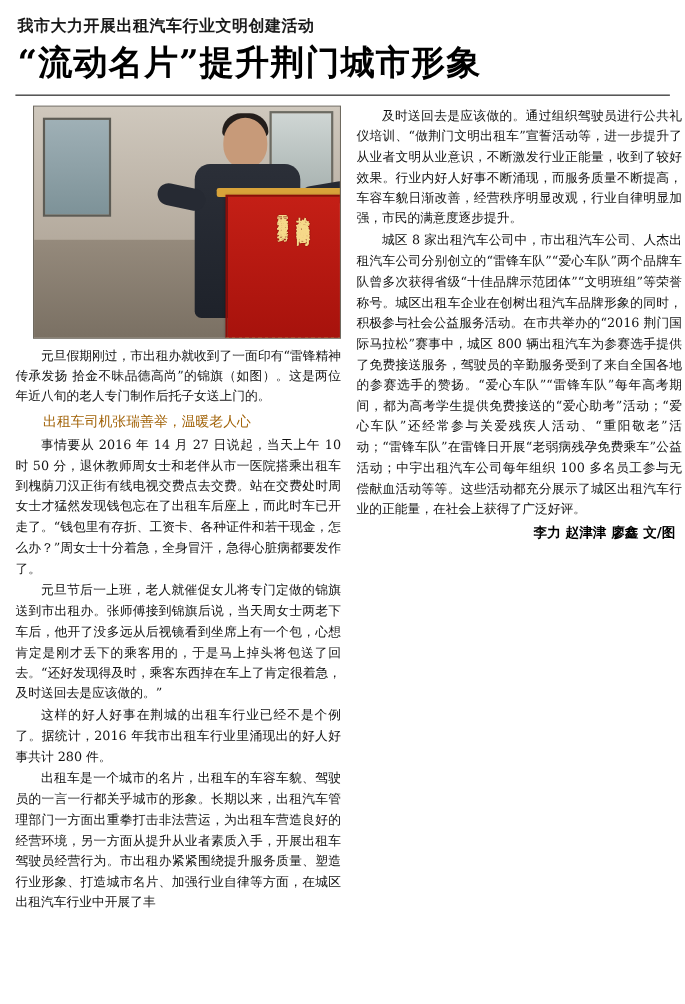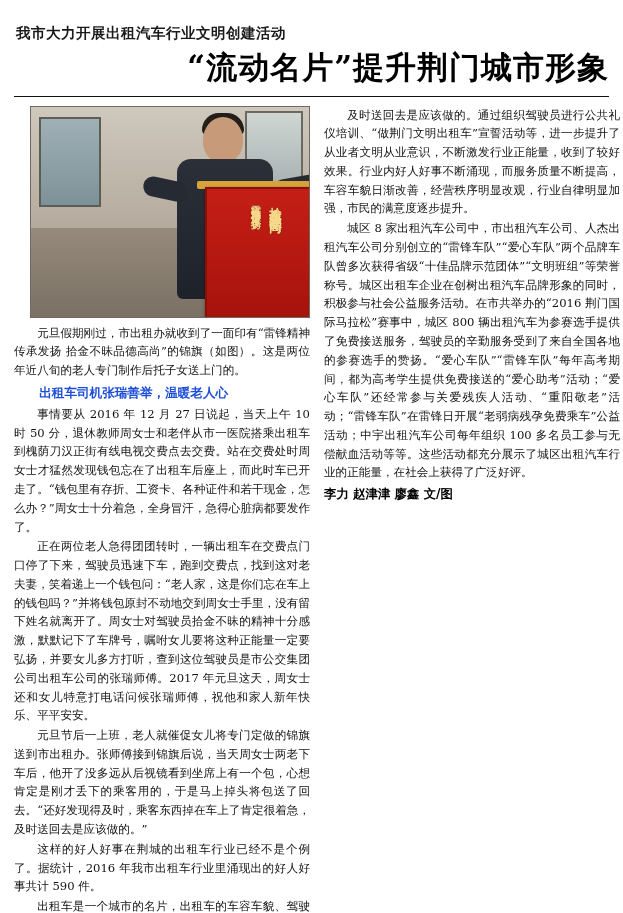--- a/index.html
+++ b/index.html
@@ -13,39 +13,38 @@
     font-family: "DejaVu Sans", "Liberation Sans", sans-serif;
     color: #111;
     position: relative;
     overflow: hidden;
   }
   .page {
     position: relative;
     width: 623px;
     height: 655px;
     box-sizing: border-box;
-    padding: 20px 14px 6px 14px;
+    padding: 10px 14px 6px 14px;
   }
   .kicker {
     font-family: "DejaVu Serif", "Liberation Serif", serif;
     font-size: 14.5px;
     font-weight: bold;
     letter-spacing: 0.5px;
     color: #1a1a1a;
     margin: 4px 0 6px 2px;
   }
   .headline {
     font-family: "DejaVu Serif", "Liberation Serif", serif;
     font-size: 31px;
     font-weight: bold;
     letter-spacing: 1px;
     color: #000;
     margin: 2px 0 10px 2px;
     line-height: 1.18;
-    text-align: right;
   }
   .rule {
     border: 0;
     border-top: 1px solid #111;
     margin: 6px 0 9px 0;
   }
   .columns {
     position: relative;
     display: flex;
     gap: 14px;
@@ -61,25 +60,25 @@
     line-height: 1.62;
     text-align: justify;
     text-justify: inter-ideograph;
     margin: 0 0 1px 0;
     text-indent: 2em;
     color: #121212;
   }
   h3.subhead {
     font-family: "DejaVu Serif", "Liberation Serif", serif;
     font-size: 12.6px;
-    font-weight: bold;
+    font-weight: normal;
     margin: 4px 0 2px 0;
     text-indent: 2em;
     line-height: 1.5;
-    color: #1d4ed8;
+    color: #a16207;
   }
   .photo-wrap {
     float: right;
     width: 280px;
     height: 212px;
     margin: 0 0 6px 10px;
     position: relative;
   }
   .photo {
     width: 280px;
@@ -162,20 +161,21 @@
   .ph-banner-text span.big { font-size: 12.5px; }
   .ph-fringe {
     position: absolute; left: 36px; bottom: -6px; width: 118px; height: 8px;
     background: repeating-linear-gradient(90deg,#e0b44a 0 3px, transparent 3px 6px);
   }
   .ph-green {
     position: absolute; right: 2px; top: 92px; width: 26px; height: 56px;
     background: linear-gradient(180deg,#5c8c3a,#3f6a27); border-radius: 4px;
   }
   .byline {
+    text-align: right;
     font-family: "DejaVu Serif", "Liberation Serif", serif;
     font-size: 12.4px;
     font-weight: bold;
     margin-top: 4px;
     padding-right: 6px;
     color: #000;
   }
 </style>
 </head>
 <body>
@@ -214,24 +214,23 @@
             </div>
             <div class="ph-fringe"></div>
           </div>
         </div>
       </div>
 
       <p class="body">元旦假期刚过，市出租办就收到了一面印有“雷锋精神传承发扬 拾金不昧品德高尚”的锦旗（如图）。这是两位年近八旬的老人专门制作后托子女送上门的。</p>
 
       <h3 class="subhead">出租车司机张瑞善举，温暖老人心</h3>
 
-      <p class="body">事情要从 2016 年 12 月 27 日说起，当天上午 10 时 50 分，退休教师周女士和老伴从市一医院搭乘出租车到槐荫刀汉正街有线电视交费点去交费。站在交费处时周女士才猛然发现钱包忘在了出租车后座上，而此时车已开走了。“钱包里有存折、工资卡、各种证件和若干现金，怎么办？”周女士十分着急，全身冒汗，急得心脏病都要发作了。</p>
-      <p class="body">正在两位老人急得团团转时，一辆出租车在交费点门口停了下来，驾驶员迅速下车，跑到交费点，找到这对老夫妻，笑着递上一个钱包问：“老人家，这是你们忘在车上的钱包吗？”并将钱包原封不动地交到周女士手里，没有留下姓名就离开了。周女士对驾驶员拾金不昧的精神十分感激，默默记下了车牌号，嘱咐女儿要将这种正能量一定要弘扬，并要女儿多方打听，查到这位驾驶员是市公交集团公司出租车公司的张瑞师傅。2017 年元旦这天，周女士还和女儿特意打电话问候张瑞师傅，祝他和家人新年快乐、平平安安。</p>
+      <p class="body">事情要从 2016 年 14 月 27 日说起，当天上午 10 时 50 分，退休教师周女士和老伴从市一医院搭乘出租车到槐荫刀汉正街有线电视交费点去交费。站在交费处时周女士才猛然发现钱包忘在了出租车后座上，而此时车已开走了。“钱包里有存折、工资卡、各种证件和若干现金，怎么办？”周女士十分着急，全身冒汗，急得心脏病都要发作了。</p>
       <p class="body">元旦节后一上班，老人就催促女儿将专门定做的锦旗送到市出租办。张师傅接到锦旗后说，当天周女士两老下车后，他开了没多远从后视镜看到坐席上有一个包，心想肯定是刚才丢下的乘客用的，于是马上掉头将包送了回去。“还好发现得及时，乘客东西掉在车上了肯定很着急，及时送回去是应该做的。”</p>
-      <p class="body">这样的好人好事在荆城的出租车行业已经不是个例了。据统计，2016 年我市出租车行业里涌现出的好人好事共计 590 件。</p>
+      <p class="body">这样的好人好事在荆城的出租车行业已经不是个例了。据统计，2016 年我市出租车行业里涌现出的好人好事共计 280 件。</p>
 
 
       <p class="body">出租车是一个城市的名片，出租车的车容车貌、驾驶员的一言一行都关乎城市的形象。长期以来，出租汽车管理部门一方面出重拳打击非法营运，为出租车营造良好的经营环境，另一方面从提升从业者素质入手，开展出租车驾驶员经营行为。市出租办紧紧围绕提升服务质量、塑造行业形象、打造城市名片、加强行业自律等方面，在城区出租汽车行业中开展了丰</p>
     </div>
 
     <div class="col">
       <p class="body">及时送回去是应该做的。通过组织驾驶员进行公共礼仪培训、“做荆门文明出租车”宣誓活动等，进一步提升了从业者文明从业意识，不断激发行业正能量，收到了较好效果。行业内好人好事不断涌现，而服务质量不断提高，车容车貌日渐改善，经营秩序明显改观，行业自律明显加强，市民的满意度逐步提升。</p>
       <p class="body">城区 8 家出租汽车公司中，市出租汽车公司、人杰出租汽车公司分别创立的“雷锋车队”“爱心车队”两个品牌车队曾多次获得省级“十佳品牌示范团体”“文明班组”等荣誉称号。城区出租车企业在创树出租汽车品牌形象的同时，积极参与社会公益服务活动。在市共举办的“2016 荆门国际马拉松”赛事中，城区 800 辆出租汽车为参赛选手提供了免费接送服务，驾驶员的辛勤服务受到了来自全国各地的参赛选手的赞扬。“爱心车队”“雷锋车队”每年高考期间，都为高考学生提供免费接送的“爱心助考”活动；“爱心车队”还经常参与关爱残疾人活动、“重阳敬老”活动；“雷锋车队”在雷锋日开展“老弱病残孕免费乘车”公益活动；中宇出租汽车公司每年组织 100 多名员工参与无偿献血活动等等。这些活动都充分展示了城区出租汽车行业的正能量，在社会上获得了广泛好评。</p>
 
       <div class="byline">李力 赵津津 廖鑫 文/图</div>

